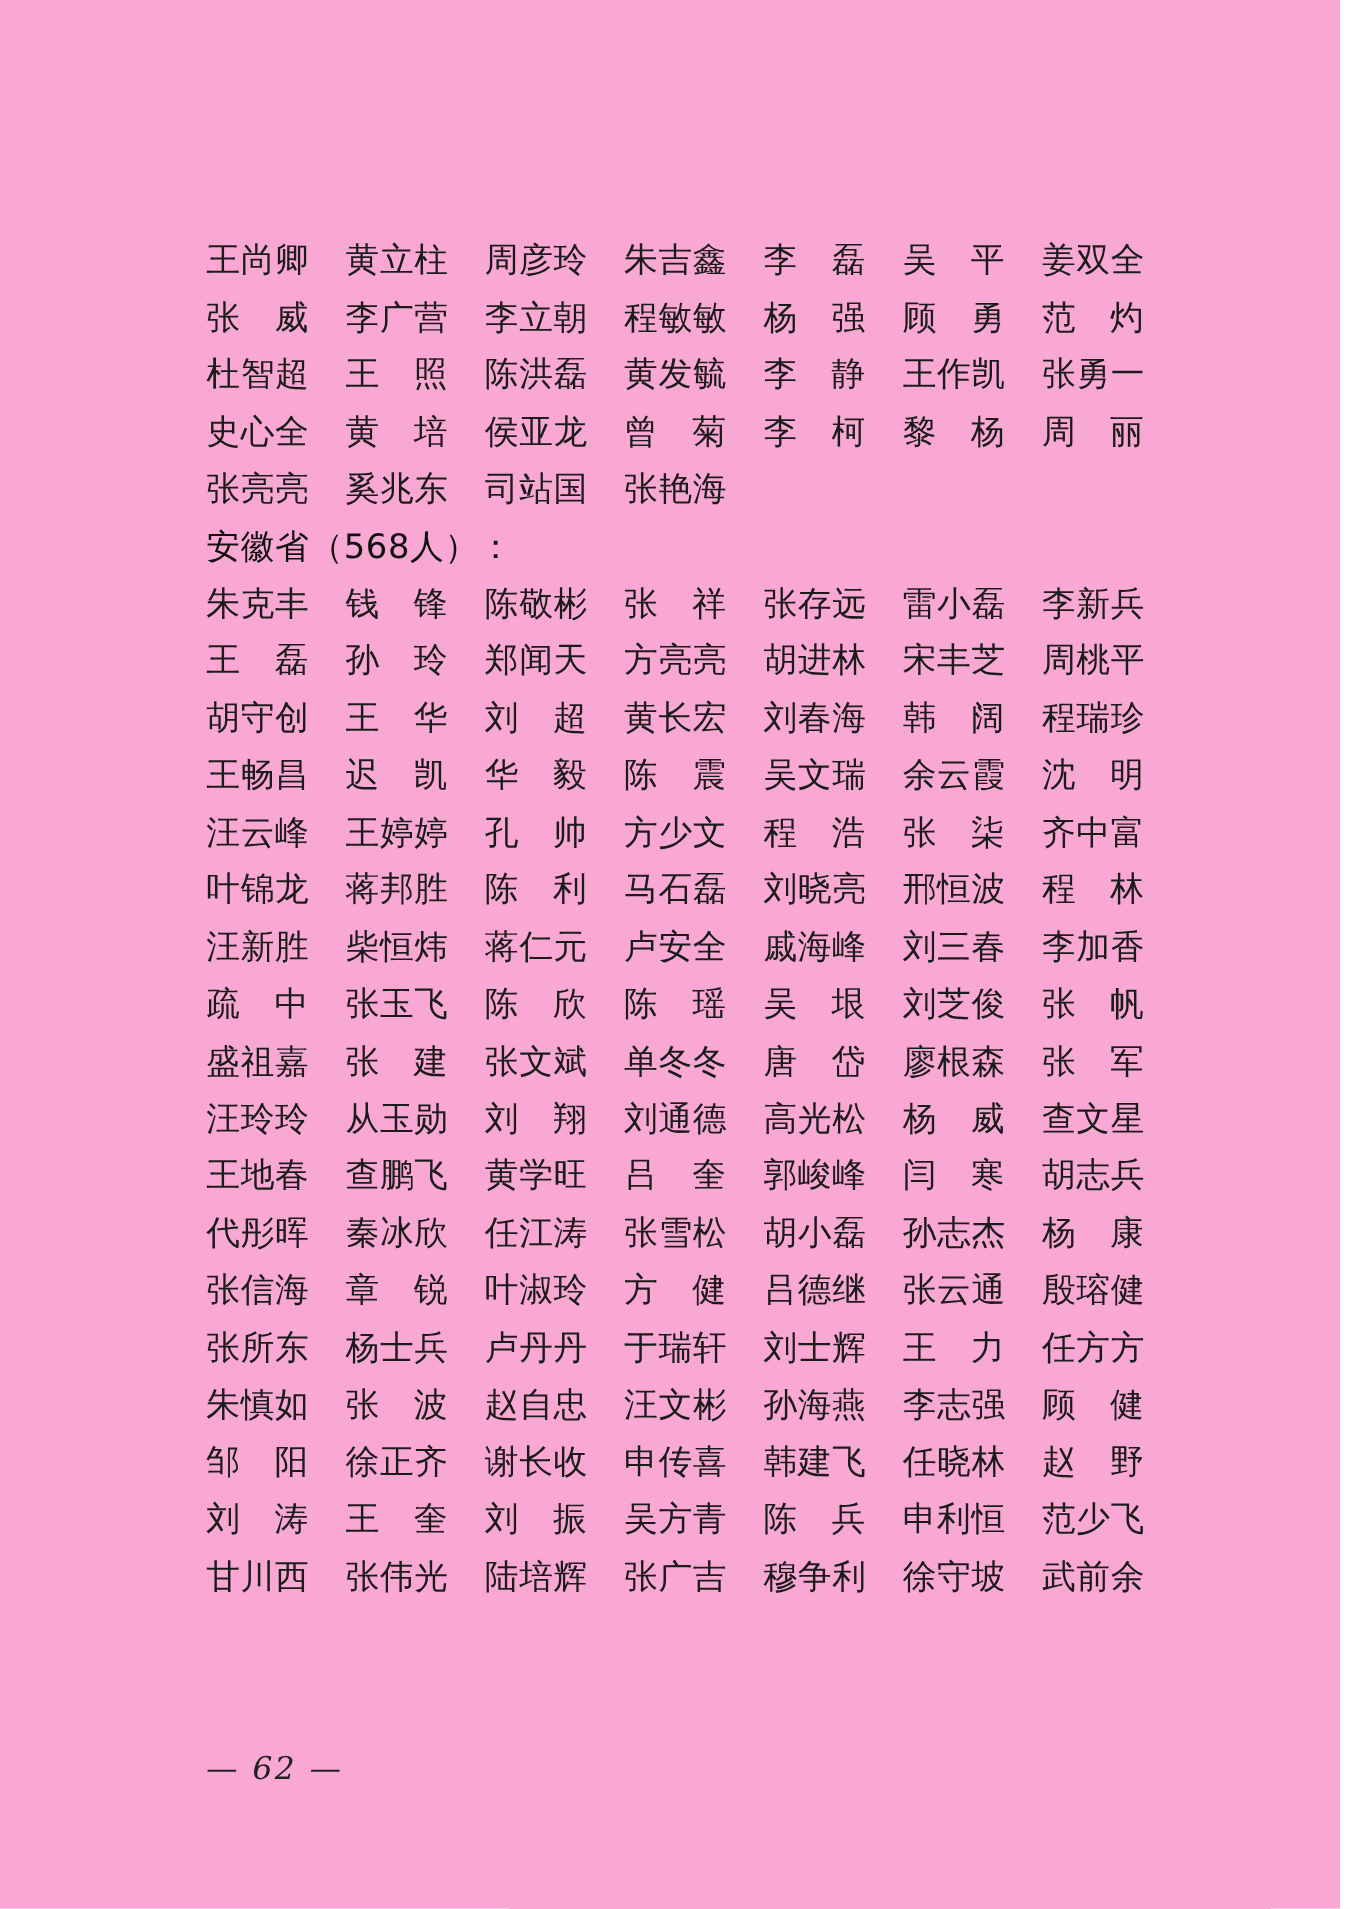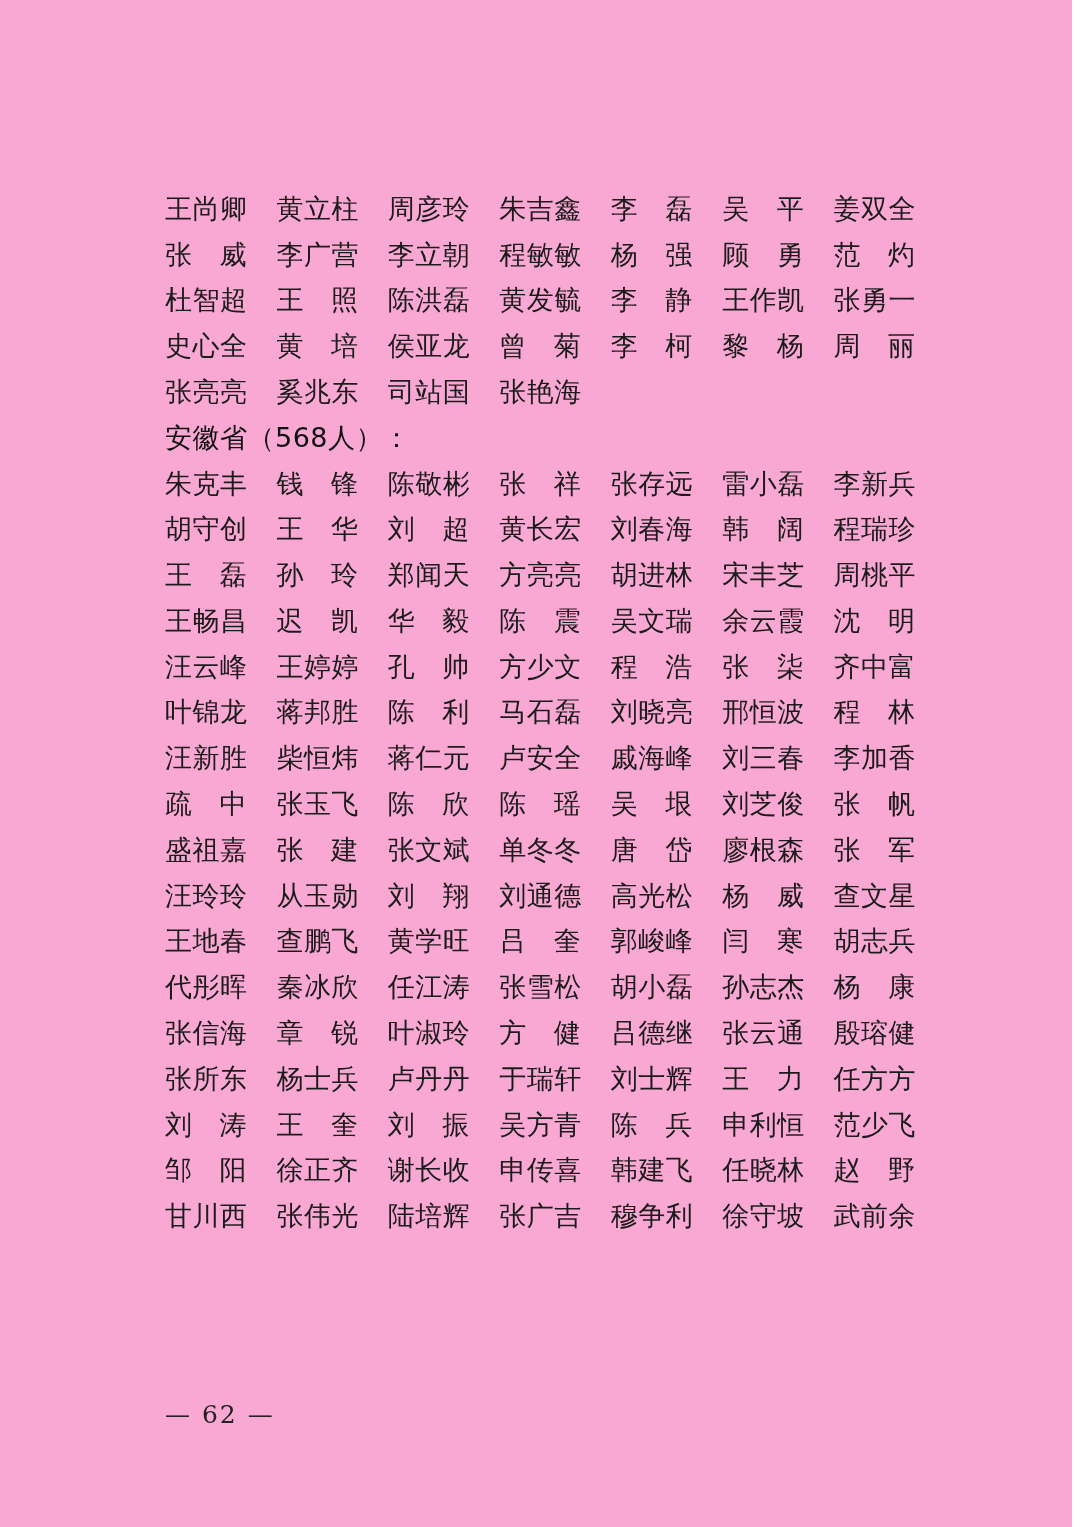--- a/index.html
+++ b/index.html
@@ -64,20 +64,21 @@
   }
   .page-number {
     position: absolute;
     left: 165px;
     top: 1400px;
     font-size: 25px;
     letter-spacing: 2px;
     color: #222222;
     white-space: pre;
     font-family: "DejaVu Serif", "Liberation Serif", serif;
+    font-style: italic;
   }
 </style>
 </head>
 <body>
 
 <div id="page">
   <div class="content" id="content-root">
       <div class="name-row">
         <div class="name-cell">王尚卿</div>
         <div class="name-cell">黄立柱</div>
@@ -127,38 +128,38 @@
       <div class="name-row">
         <div class="name-cell">朱克丰</div>
         <div class="name-cell pad2">钱锋</div>
         <div class="name-cell">陈敬彬</div>
         <div class="name-cell pad2">张祥</div>
         <div class="name-cell">张存远</div>
         <div class="name-cell">雷小磊</div>
         <div class="name-cell">李新兵</div>
       </div>
       <div class="name-row">
+        <div class="name-cell pad2">王磊</div>
+        <div class="name-cell pad2">孙玲</div>
+        <div class="name-cell">郑闻天</div>
+        <div class="name-cell">方亮亮</div>
+        <div class="name-cell">胡进林</div>
+        <div class="name-cell">宋丰芝</div>
+        <div class="name-cell">周桃平</div>
+      </div>
+      <div class="name-row">
         <div class="name-cell">胡守创</div>
         <div class="name-cell pad2">王华</div>
         <div class="name-cell pad2">刘超</div>
         <div class="name-cell">黄长宏</div>
         <div class="name-cell">刘春海</div>
         <div class="name-cell pad2">韩阔</div>
         <div class="name-cell">程瑞珍</div>
       </div>
       <div class="name-row">
-        <div class="name-cell pad2">王磊</div>
-        <div class="name-cell pad2">孙玲</div>
-        <div class="name-cell">郑闻天</div>
-        <div class="name-cell">方亮亮</div>
-        <div class="name-cell">胡进林</div>
-        <div class="name-cell">宋丰芝</div>
-        <div class="name-cell">周桃平</div>
-      </div>
-      <div class="name-row">
         <div class="name-cell">王畅昌</div>
         <div class="name-cell pad2">迟凯</div>
         <div class="name-cell pad2">华毅</div>
         <div class="name-cell pad2">陈震</div>
         <div class="name-cell">吴文瑞</div>
         <div class="name-cell">余云霞</div>
         <div class="name-cell pad2">沈明</div>
       </div>
       <div class="name-row">
         <div class="name-cell">汪云峰</div>
@@ -244,38 +245,47 @@
       <div class="name-row">
         <div class="name-cell">张所东</div>
         <div class="name-cell">杨士兵</div>
         <div class="name-cell">卢丹丹</div>
         <div class="name-cell">于瑞轩</div>
         <div class="name-cell">刘士辉</div>
         <div class="name-cell pad2">王力</div>
         <div class="name-cell">任方方</div>
       </div>
       <div class="name-row">
+        <div class="name-cell">朱慎如</div>
+        <div class="name-cell pad2">张波</div>
+        <div class="name-cell">赵自忠</div>
+        <div class="name-cell">汪文彬</div>
+        <div class="name-cell">孙海燕</div>
+        <div class="name-cell">李志强</div>
+        <div class="name-cell pad2">顾健</div>
+      </div>
+      <div class="name-row">
+        <div class="name-cell pad2">邹阳</div>
+        <div class="name-cell">徐正齐</div>
+        <div class="name-cell">谢长收</div>
+        <div class="name-cell">申传喜</div>
+        <div class="name-cell">韩建飞</div>
+        <div class="name-cell">任晓林</div>
+        <div class="name-cell pad2">赵野</div>
+      </div>
+      <div class="name-row">
         <div class="name-cell pad2">刘涛</div>
         <div class="name-cell pad2">王奎</div>
         <div class="name-cell pad2">刘振</div>
         <div class="name-cell">吴方青</div>
         <div class="name-cell pad2">陈兵</div>
         <div class="name-cell">申利恒</div>
         <div class="name-cell">范少飞</div>
       </div>
       <div class="name-row">
-        <div class="name-cell pad2">邹阳</div>
-        <div class="name-cell">徐正齐</div>
-        <div class="name-cell">谢长收</div>
-        <div class="name-cell">申传喜</div>
-        <div class="name-cell">韩建飞</div>
-        <div class="name-cell">任晓林</div>
-        <div class="name-cell pad2">赵野</div>
-      </div>
-      <div class="name-row">
         <div class="name-cell">甘川西</div>
         <div class="name-cell">张伟光</div>
         <div class="name-cell">陆培辉</div>
         <div class="name-cell">张广吉</div>
         <div class="name-cell">穆争利</div>
         <div class="name-cell">徐守坡</div>
         <div class="name-cell">武前余</div>
       </div>
     </div>
   <div class="page-number">— 62 —</div>

